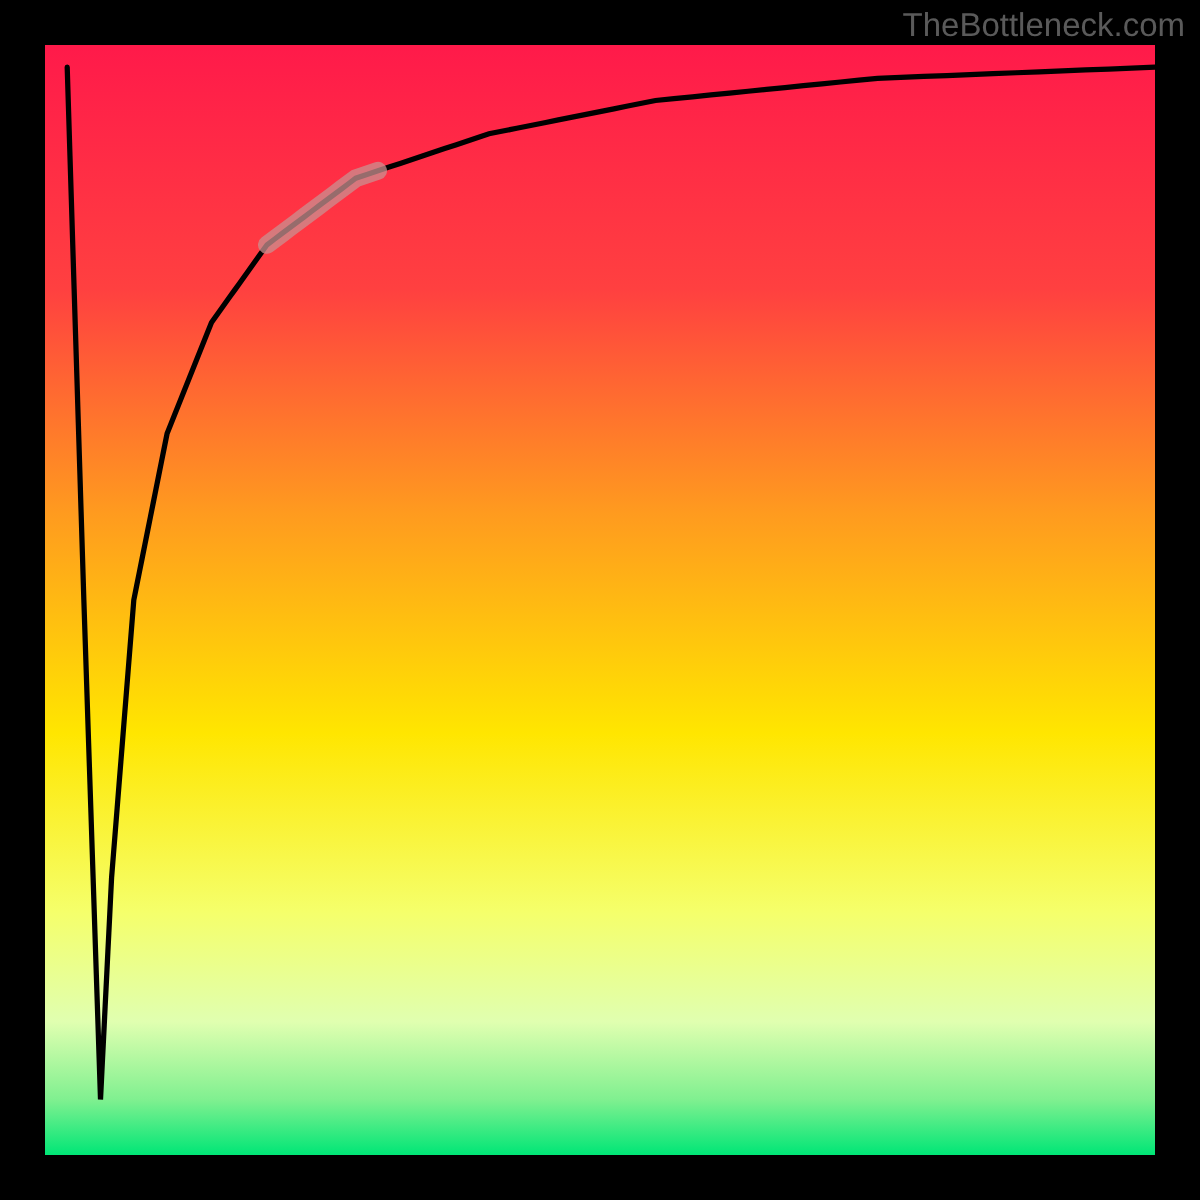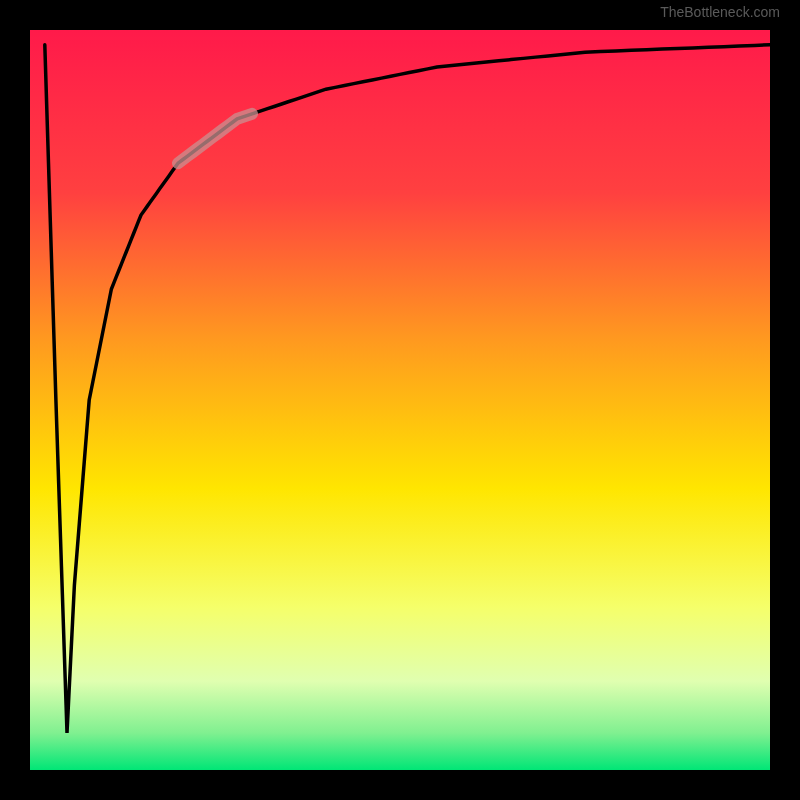--- a/index.html
+++ b/index.html
@@ -9,23 +9,23 @@
     font-family: Arial, sans-serif;
   }
   .chart-container {
     width: 800px;
     height: 800px;
     position: relative;
   }
   .watermark {
     position: absolute;
     top: 4px;
-    right: 20px;
+    right: 10px;
     font-family: Arial, sans-serif;
-    font-size: 14px;
+    font-size: 22px;
     color: #5a5a5a;
     font-weight: normal;
     z-index: 10;
     text-align: right;
   }
   svg {
     display: block;
   }
 </style>
 </head>

